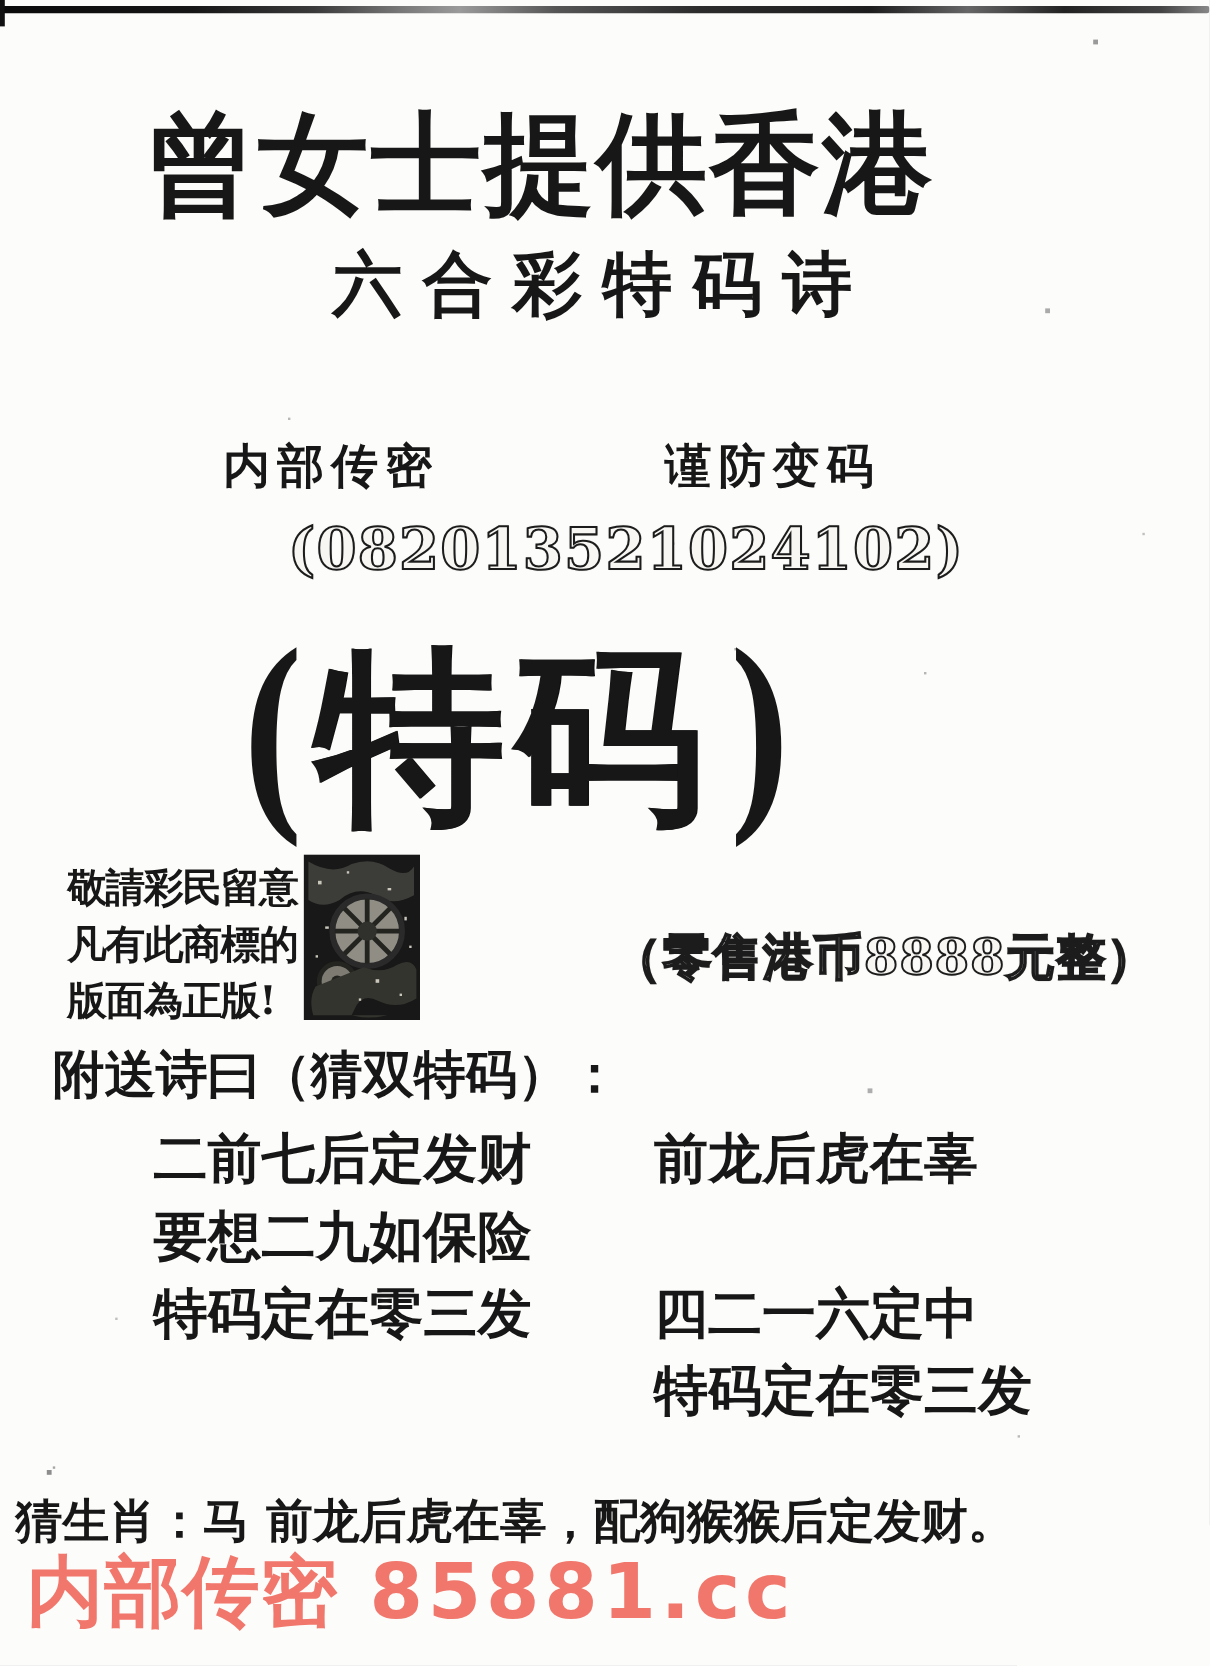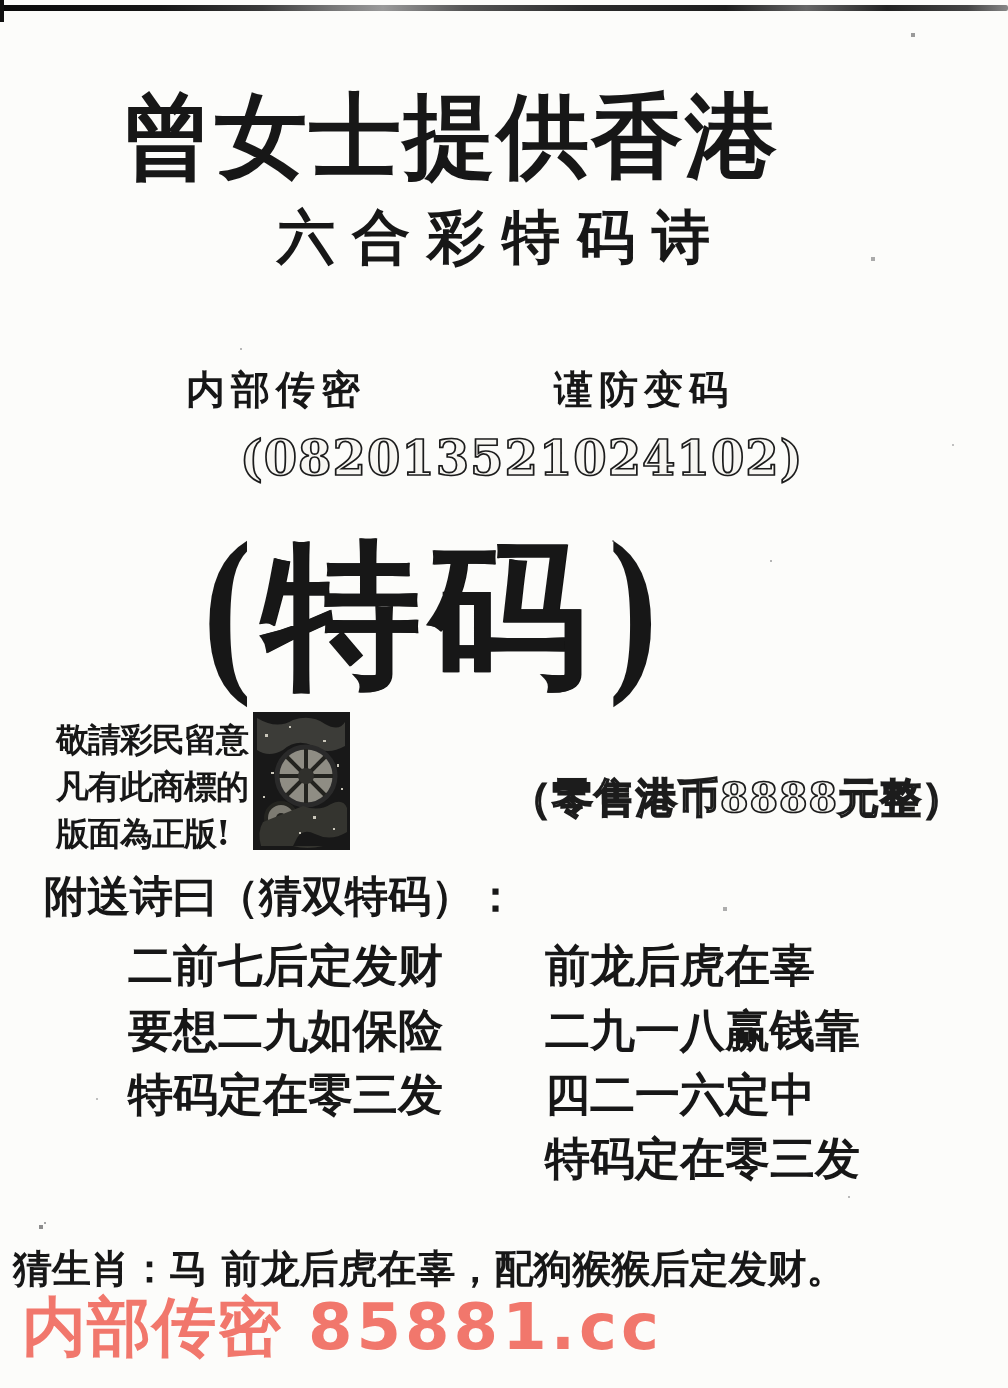--- a/index.html
+++ b/index.html
@@ -178,21 +178,20 @@
     </g>
   </svg>
 
   <div class="price">（零售港币8888元整）</div>
 
   <div class="poem-header">附送诗曰（猜双特码）：</div>
 
   <div class="poem-line pcol-l prow-0">二前七后定发财</div>
   <div class="poem-line pcol-r prow-0">前龙后虎在辜</div>
   <div class="poem-line pcol-l prow-1">要想二九如保险</div>
-  <div class="poem-line pcol-r prow-1">二九一八赢钱靠</div>
   <div class="poem-line pcol-l prow-2">特码定在零三发</div>
   <div class="poem-line pcol-r prow-2">四二一六定中</div>
   <div class="poem-line pcol-r prow-3">特码定在零三发</div>
 
   <div class="zodiac">猜生肖：马 前龙后虎在辜，配狗猴猴后定发财。</div>
 
   <div class="site-footer">
     <span class="brand">内部传密</span><span class="domain">85881.cc</span>
   </div>
 

